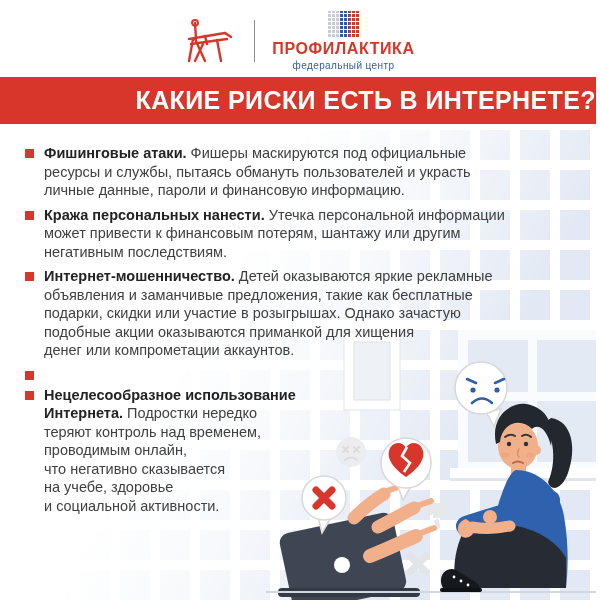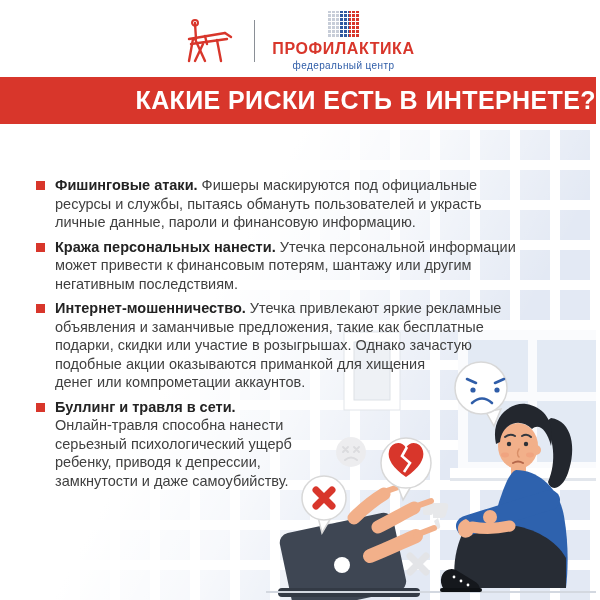--- a/index.html
+++ b/index.html
@@ -42,21 +42,21 @@
     position:absolute; inset:0; z-index:0;
     background:
       linear-gradient(118deg,#fff 0%,#fff 36%,rgba(255,255,255,.72) 52%,rgba(255,255,255,0) 74%),
       repeating-linear-gradient(90deg, transparent 0 30px, #fff 30px 40px),
       repeating-linear-gradient(0deg,  transparent 0 30px, #fff 30px 40px),
       linear-gradient(#e3e9f4,#e3e9f4);
   }
 
   .illo { position:absolute; right:0; bottom:0; width:330px; height:280px; z-index:1; }
 
-  .risks { position:absolute; left:36px; top:20px; z-index:2;margin-top:32px; }
+  .risks { position:absolute; left:25px; top:20px; z-index:2; }
   .risk { display:flex; margin-bottom:6px; }
   .bullet {
     flex:0 0 9px; width:9px; height:9px; background:#d8362b; margin:5px 10px 0 0;
   }
   .risk p {
     font-size:14.5px; line-height:18.5px; color:#404040; white-space:pre-line;
   }
   .risk p strong { color:#232323; }
   .risk.w1 p { max-width:520px; }
   .risk.w2 p { max-width:540px; }
@@ -212,28 +212,33 @@
 личные данные, пароли и финансовую информацию.</span></p>
       </div>
       <div class="risk w2">
         <span class="bullet"></span>
         <p><strong>Кража персональных нанести.</strong> <span>Утечка персональной информации
 может привести к финансовым потерям, шантажу или другим
 негативным последствиям.</span></p>
       </div>
       <div class="risk w3">
         <span class="bullet"></span>
-        <p><strong>Интернет-мошенничество.</strong> <span>Утечка привлекают яркие рекламные
+        <p><strong>Интернет-мошенничество.</strong> <span>Детей оказываются яркие рекламные
 объявления и заманчивые предложения, такие как бесплатные
 подарки, скидки или участие в розыгрышах. Однако зачастую
 подобные акции оказываются приманкой для хищения
 денег или компрометации аккаунтов.</span></p>
       </div>
       <div class="risk w4">
         <span class="bullet"></span>
-        <p><strong>Буллинг и травля в сети.</strong> <span>Онлайн-травля способна нанести
-серьезный психологический ущерб
-ребенку, приводя к депрессии,
-замкнутости и даже самоубийству.</span></p>
+      </div>
+      <div class="risk w5">
+        <span class="bullet"></span>
+        <p><strong>Нецелесообразное использование Интернета.</strong> <span>Подростки нередко
+теряют контроль над временем,
+проводимым онлайн,
+что негативно сказывается
+на учебе, здоровье
+и социальной активности.</span></p>
       </div>
     </div>
   </div>
 </div>
 
 </body></html>

